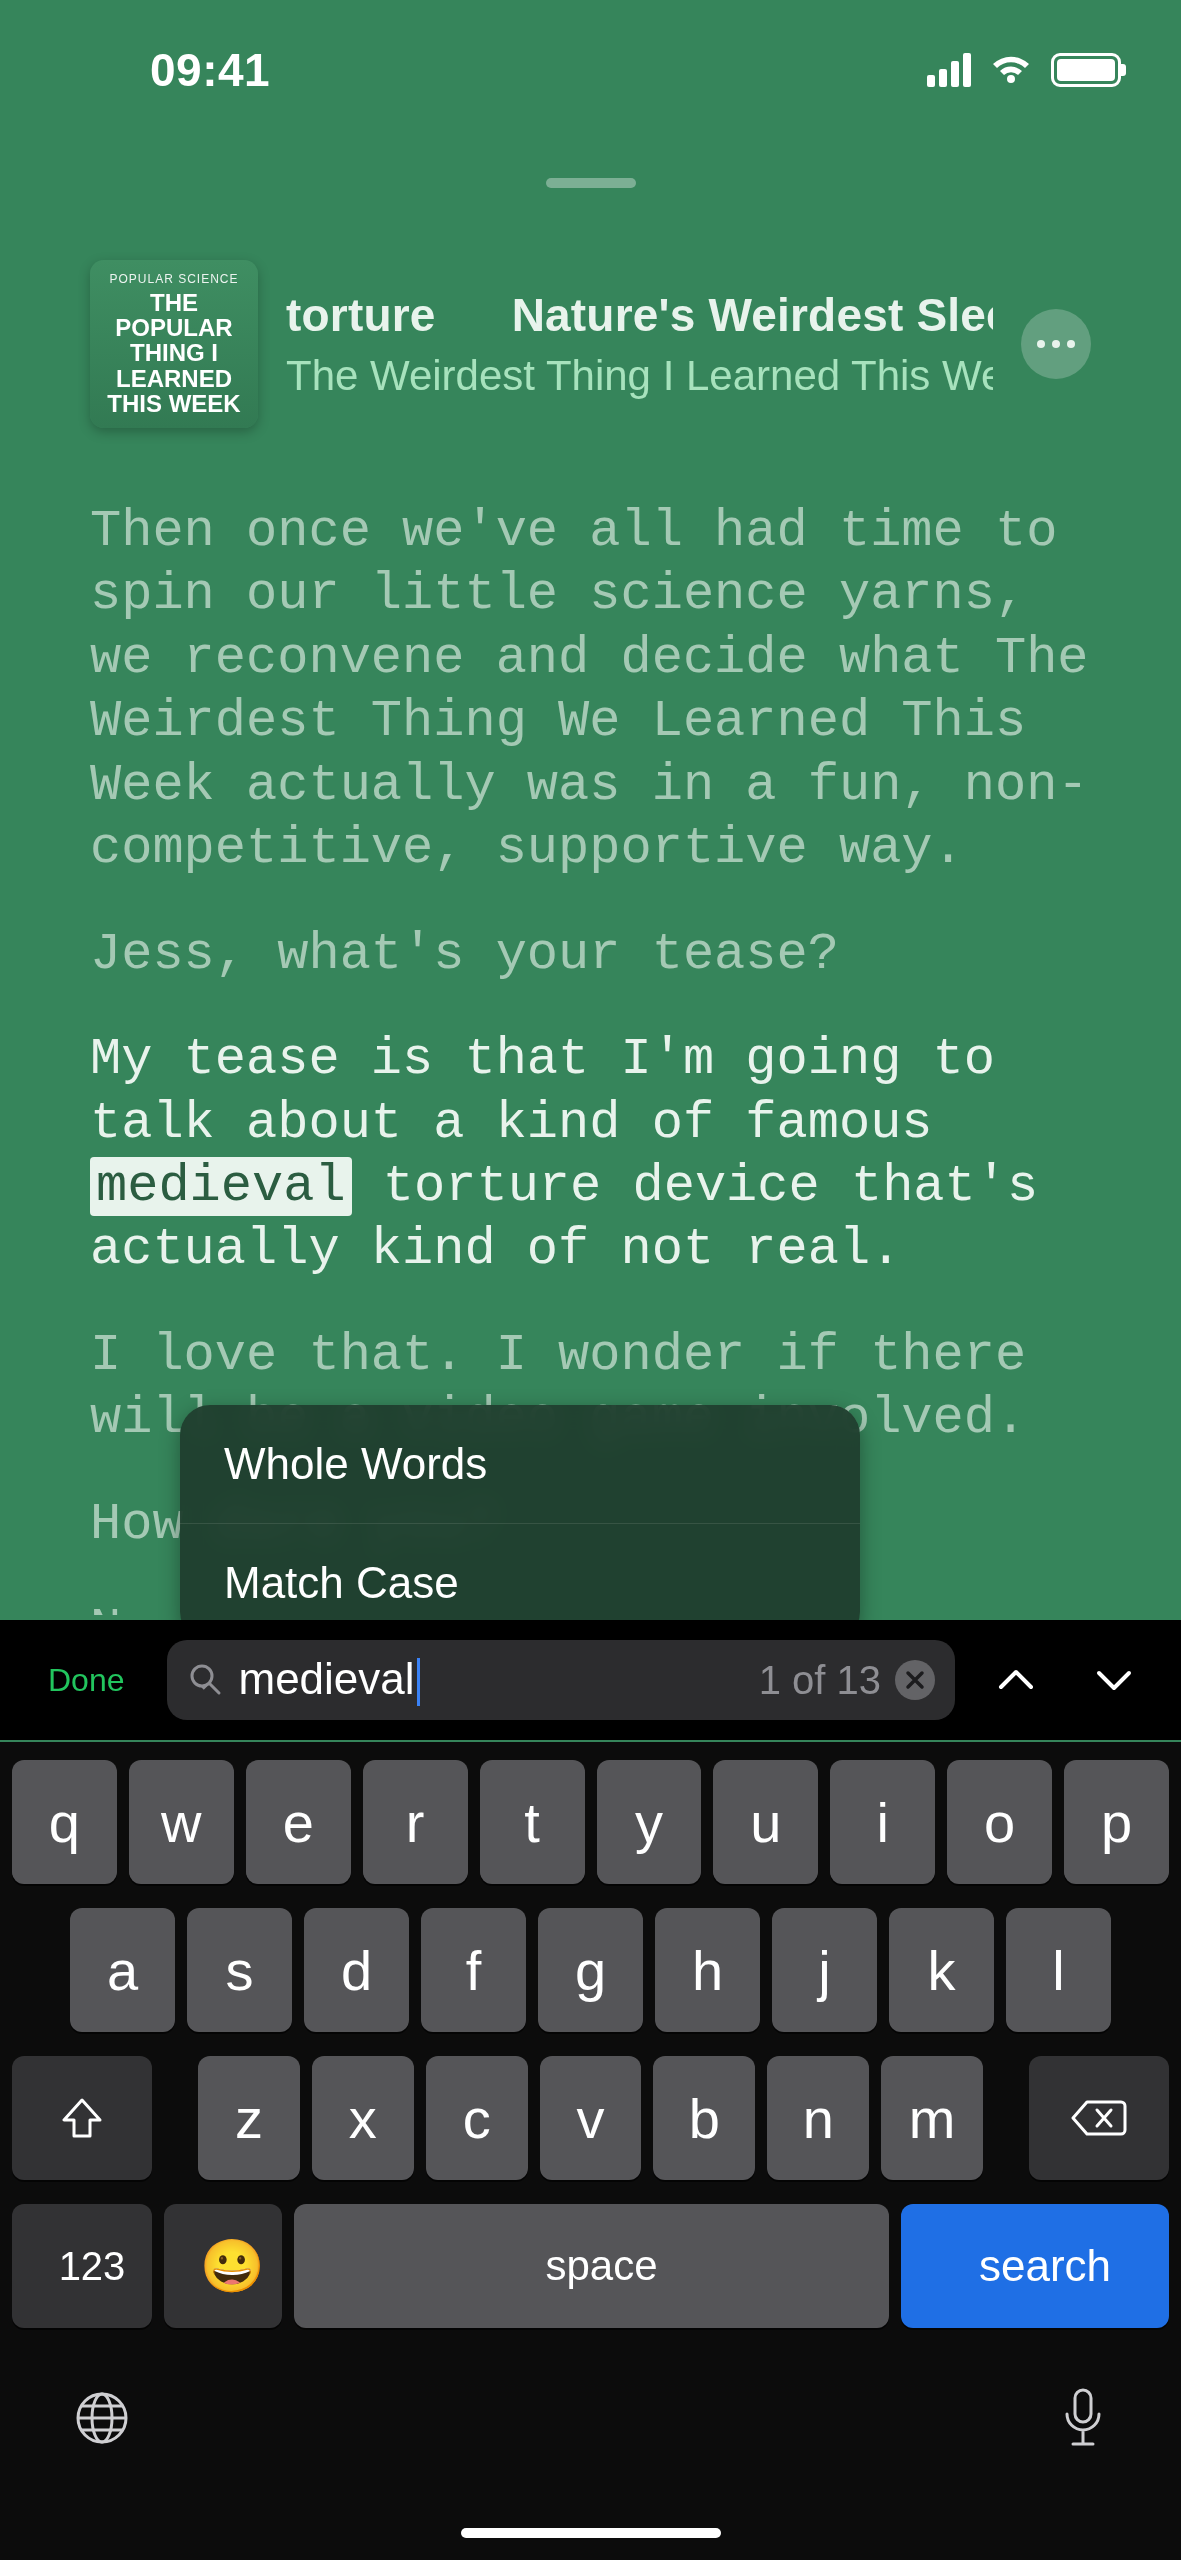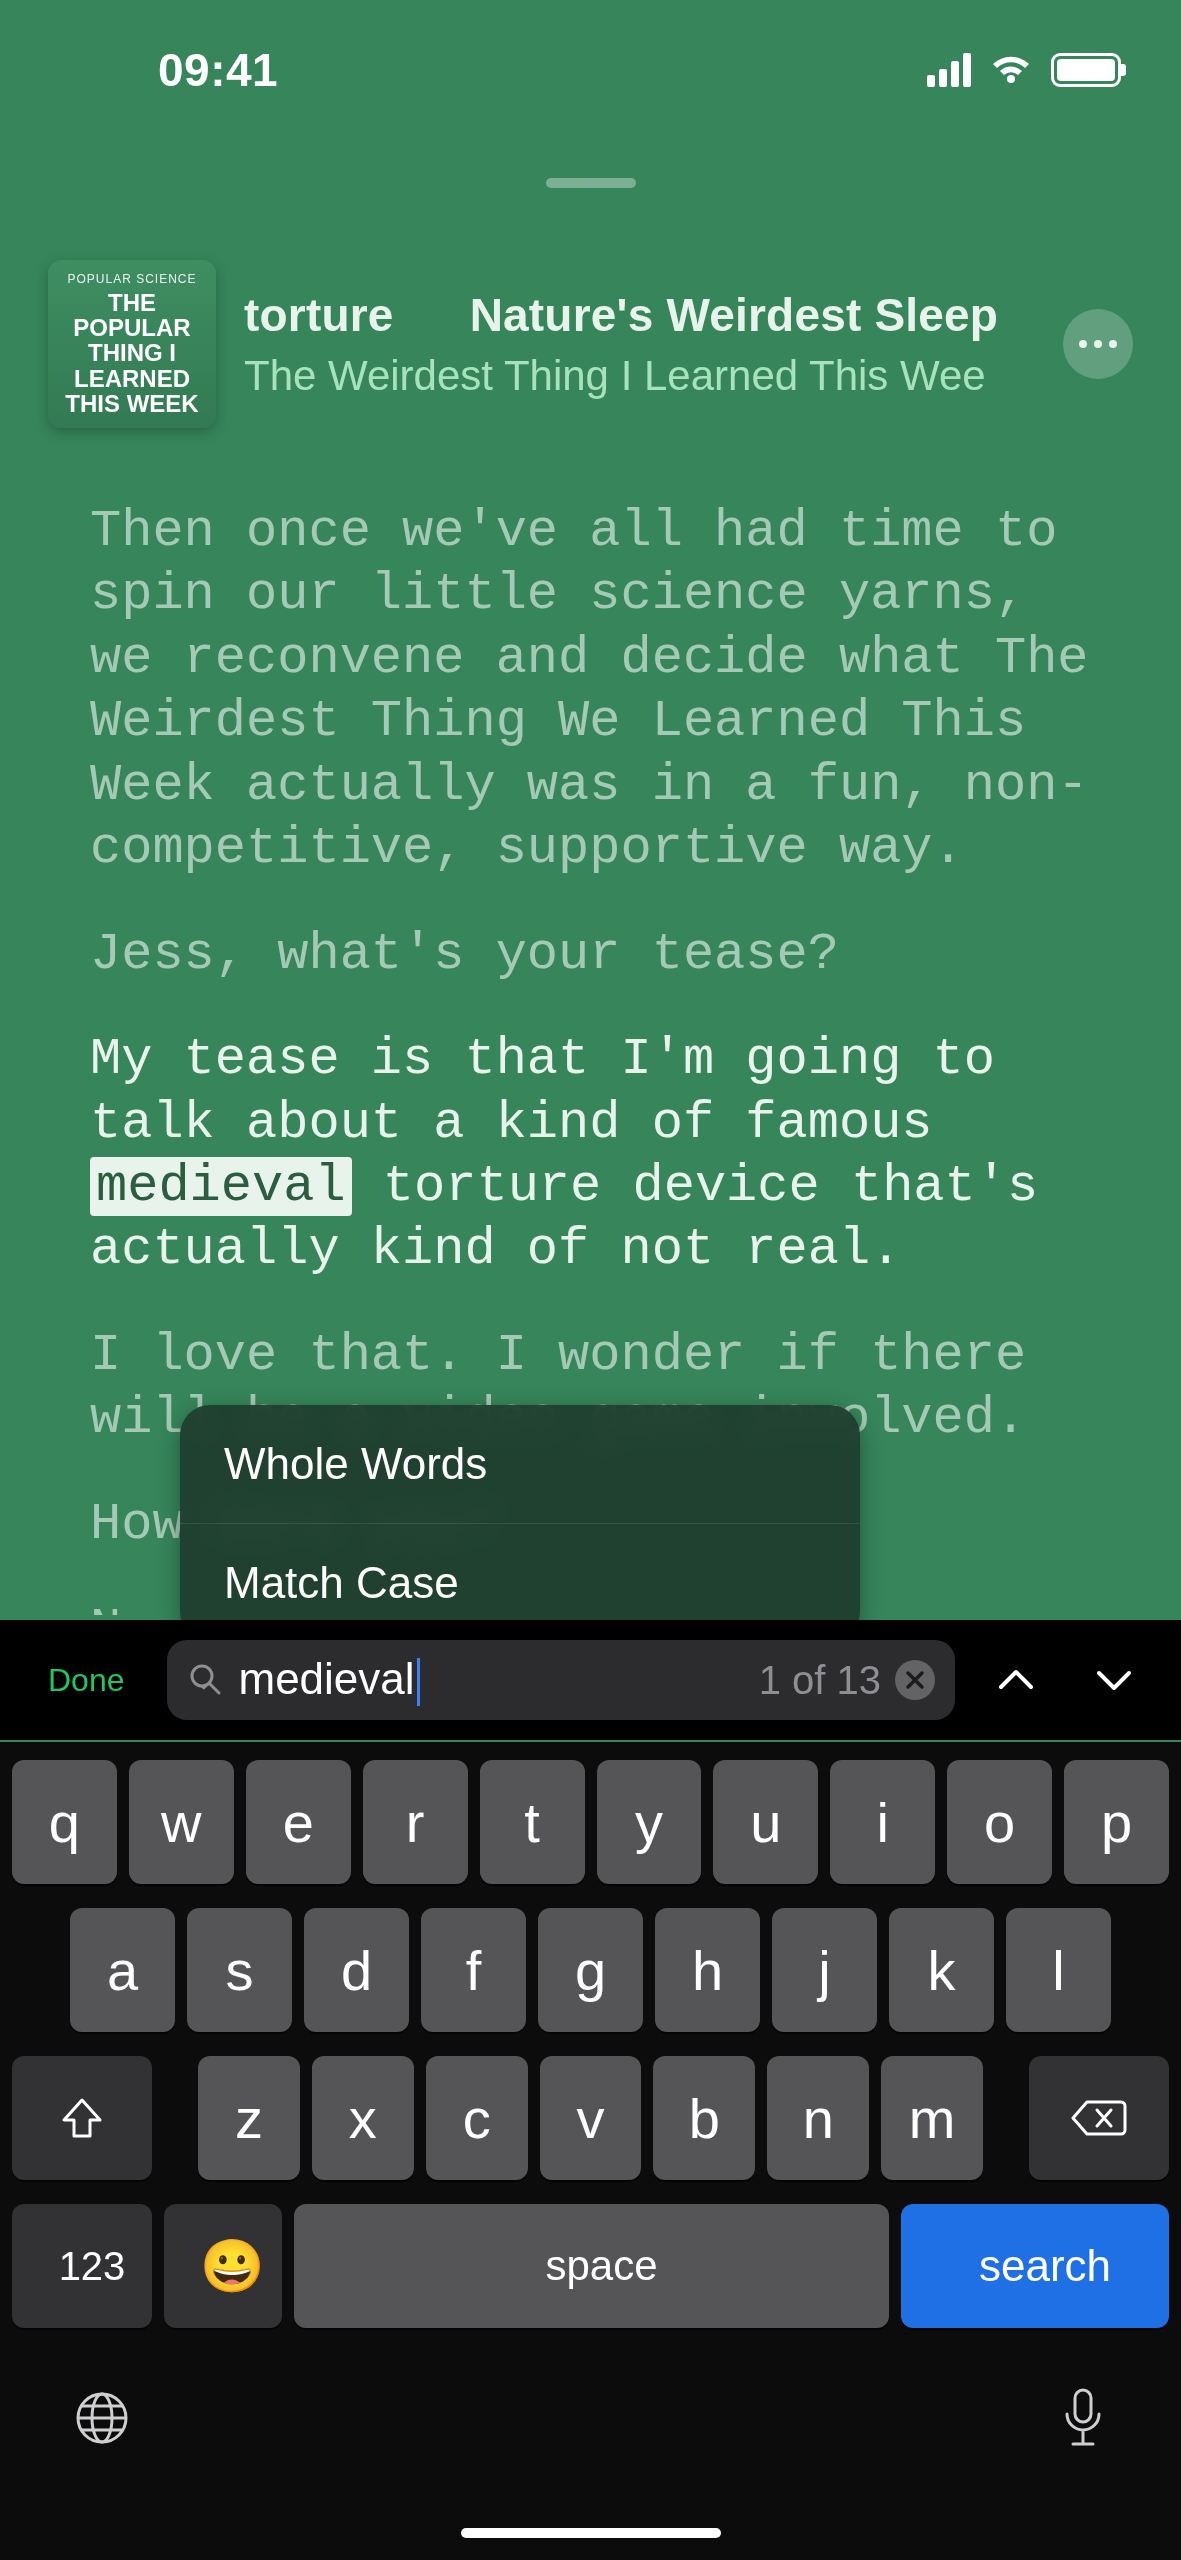--- a/index.html
+++ b/index.html
@@ -1,36 +1,36 @@
 <!DOCTYPE html>
 <html><head>
 <meta charset="utf-8">
 <style>
   * { margin: 0; padding: 0; box-sizing: border-box; -webkit-font-smoothing: antialiased; }
   html, body { width: 1181px; height: 2560px; overflow: hidden; font-family: -apple-system, Helvetica, Arial, sans-serif; }
   body { background: #36855b; position: relative; }
 
   
-  .status-bar { position: absolute; top: 0; left: 0; right: 0; height: 140px; display: flex; align-items: center; justify-content: space-between; padding: 0 60px 0 150px; color: #fff; margin-left: 8px; }
+  .status-bar { position: absolute; top: 0; left: 0; right: 0; height: 140px; display: flex; align-items: center; justify-content: space-between; padding: 0 60px 0 150px; color: #fff; }
   .status-time { font-size: 46px; font-weight: 600; letter-spacing: 0.5px; }
   .status-right { display: flex; align-items: center; gap: 18px; }
   .bars { display: flex; align-items: flex-end; gap: 4px; height: 34px; }
   .bars span { width: 8px; background: #fff; border-radius: 2px; }
   .bars span:nth-child(1){height:12px;} .bars span:nth-child(2){height:18px;}
   .bars span:nth-child(3){height:26px;} .bars span:nth-child(4){height:34px;}
   .wifi { width: 44px; height: 34px; }
   .battery { width: 70px; height: 34px; border: 3px solid #fff; border-radius: 9px; position: relative; }
   .battery::after { content: ""; position: absolute; right: -8px; top: 8px; width: 5px; height: 12px; background: #fff; border-radius: 0 3px 3px 0; }
   .battery-fill { position: absolute; inset: 3px; background: #fff; border-radius: 4px; }
 
   
   .grabber { position: absolute; top: 178px; left: 50%; transform: translateX(-50%); width: 90px; height: 10px; border-radius: 5px; background: rgba(255,255,255,0.35); }
 
   
-  .header { position: absolute; top: 260px; left: 0; right: 0; padding: 0 48px; display: flex; align-items: center; gap: 28px; }
+  .header { position: absolute; top: 260px; left: 0; right: 0; padding: 0 90px; display: flex; align-items: center; gap: 28px; }
   .artwork { width: 168px; height: 168px; border-radius: 14px; background: linear-gradient(#3f8e62,#327a53); color: #fff; display: flex; flex-direction: column; align-items: center; justify-content: center; text-align: center; padding: 8px; box-shadow: 0 4px 12px rgba(0,0,0,0.25); flex: none; }
   .artwork .tiny { font-size: 12px; letter-spacing: 1px; opacity: 0.9; margin-bottom: 4px; }
   .artwork .big { font-size: 24px; font-weight: 800; line-height: 1.05; }
   .header-titles { flex: 1; min-width: 0; }
   .title-row { display: flex; align-items: center; gap: 18px; white-space: nowrap; overflow: hidden; }
   .title-text { font-size: 46px; font-weight: 600; color: #e8f3ec; letter-spacing: 0.2px; }
   .subtitle { font-size: 42px; color: #a7e2bd; margin-top: 10px; white-space: nowrap; overflow: hidden; }
   .more-btn { width: 70px; height: 70px; border-radius: 50%; background: rgba(255,255,255,0.22); display: flex; align-items: center; justify-content: center; flex: none; }
   .dots { display: flex; gap: 7px; }
   .dots span { width: 8px; height: 8px; border-radius: 50%; background: #e8f3ec; }

